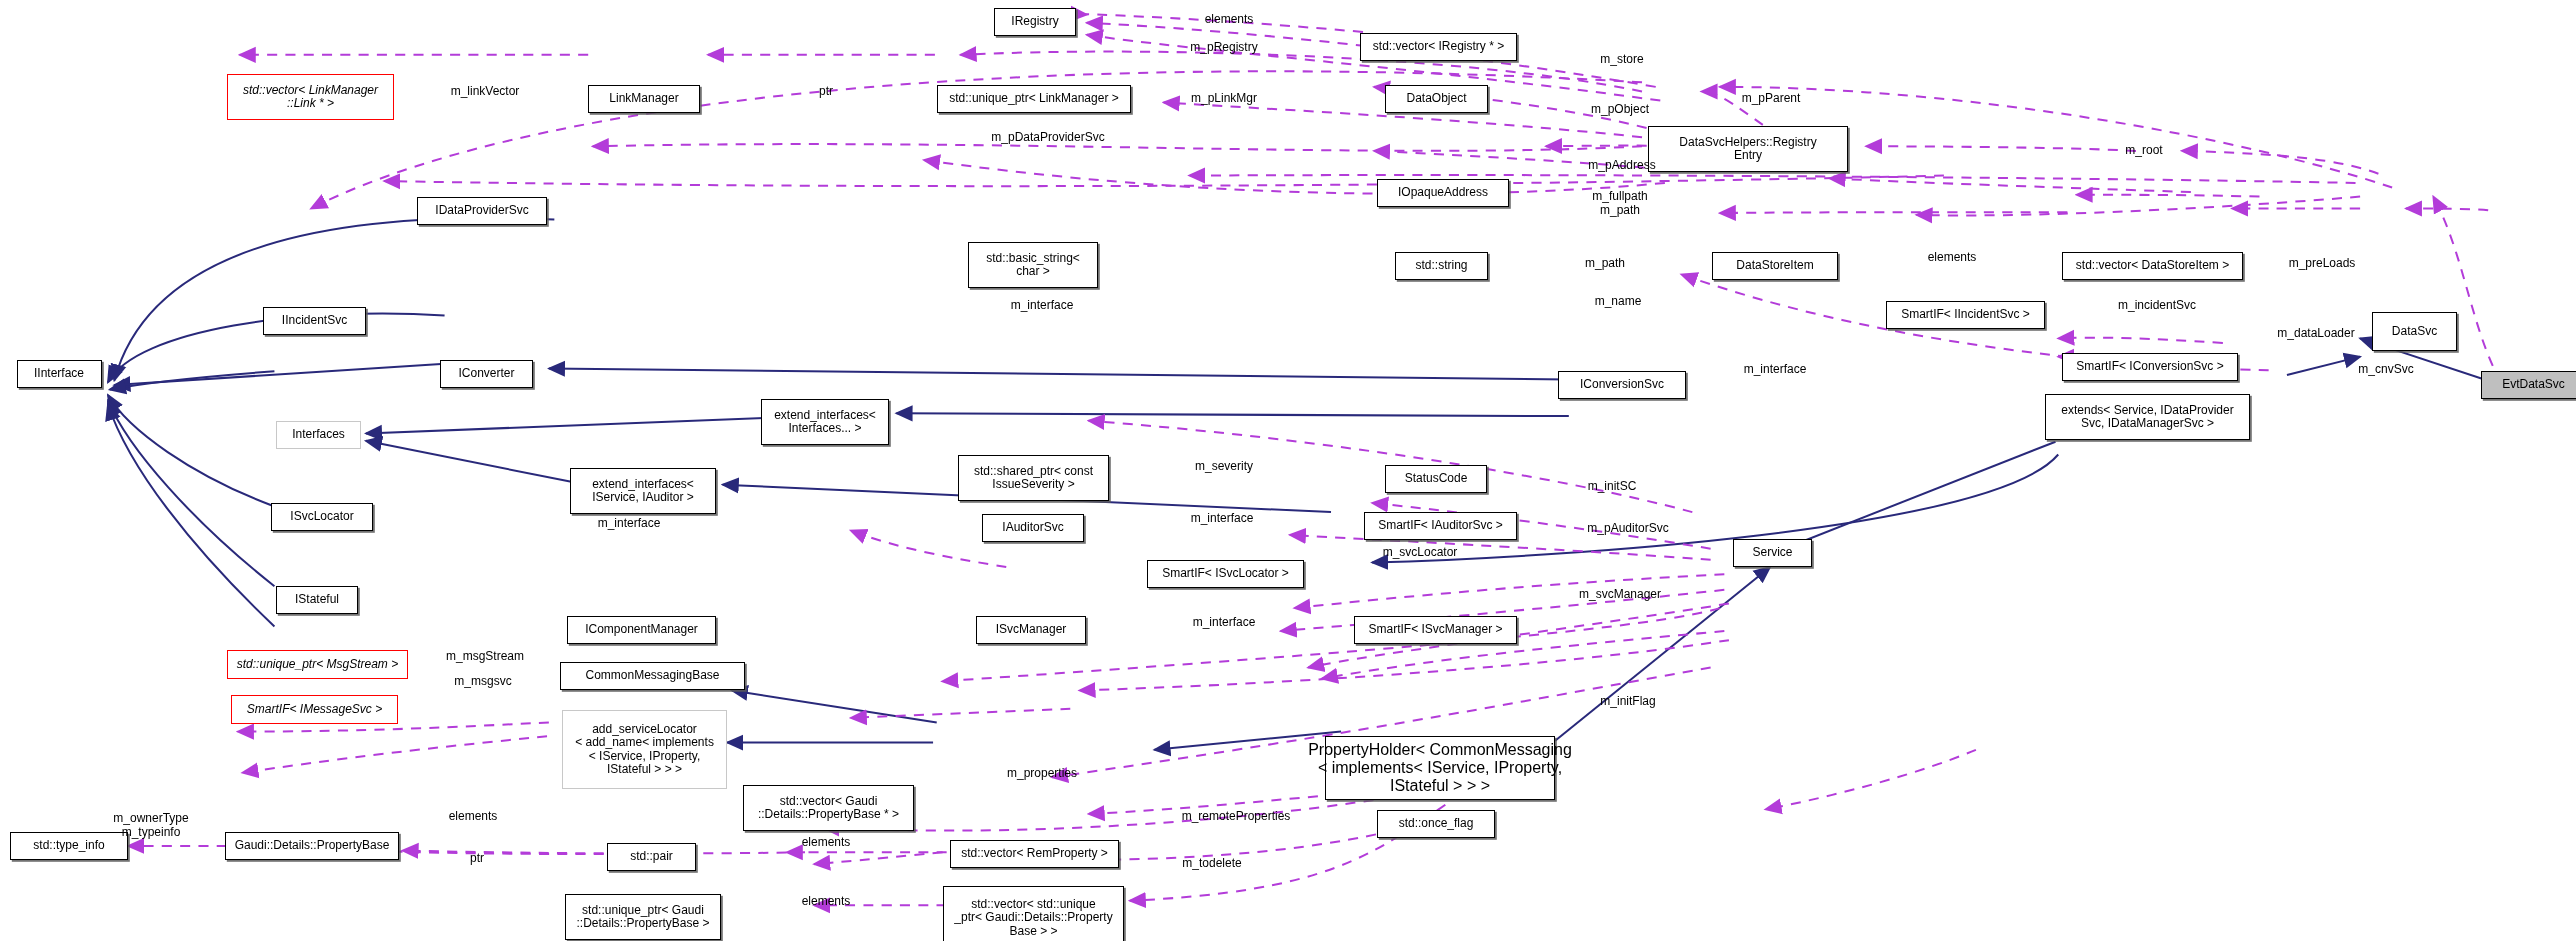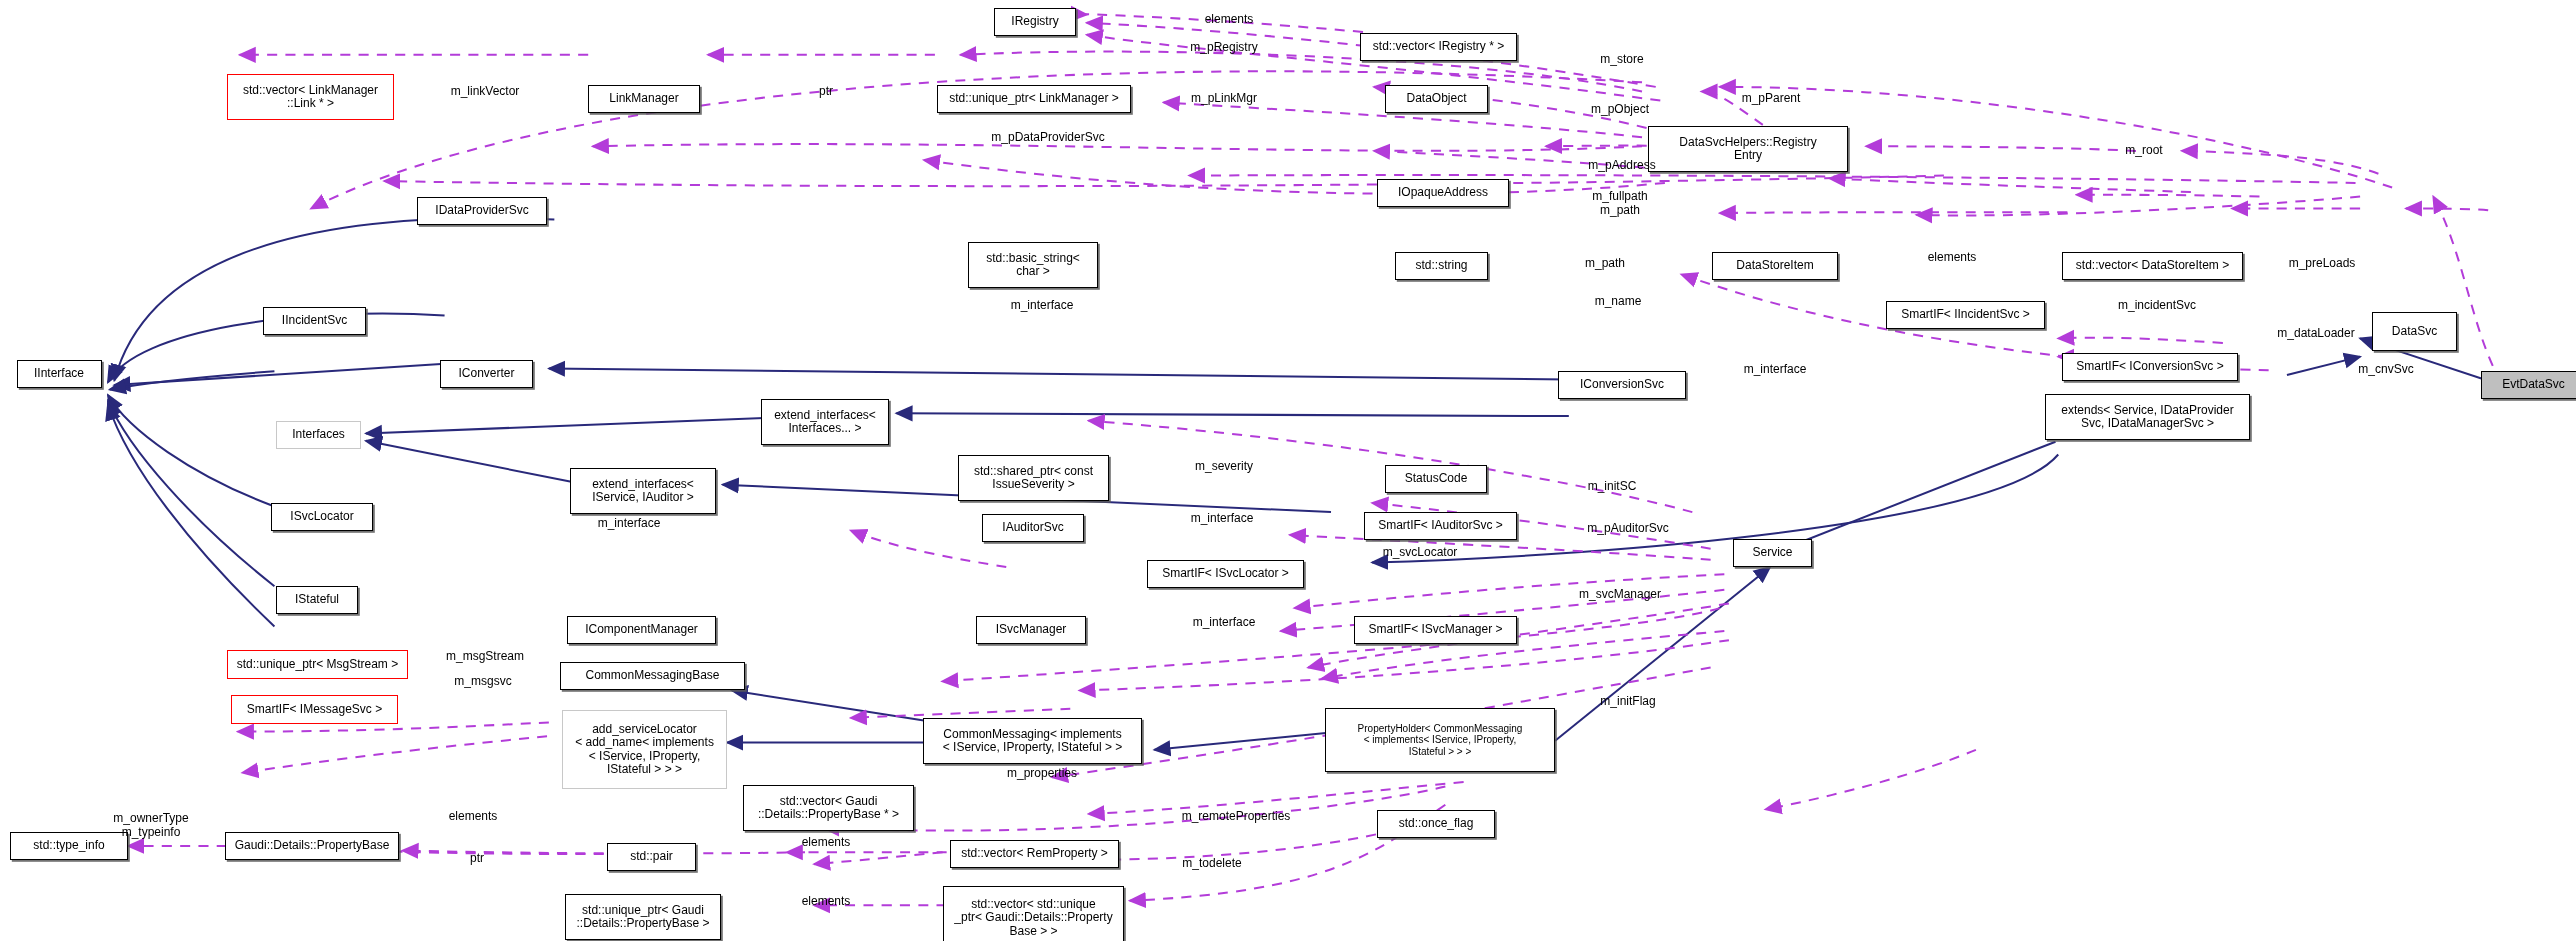--- a/index.html
+++ b/index.html
@@ -3,21 +3,21 @@
 <meta charset="utf-8">
 <style>
   html,body{margin:0;padding:0;background:#ffffff;}
   #canvas{position:relative;width:2576px;height:941px;background:#ffffff;
           font-family:"Liberation Sans","DejaVu Sans",sans-serif;overflow:hidden;}
   svg.edges{position:absolute;left:0;top:0;width:2576px;height:941px;pointer-events:none;}
   .node{position:absolute;box-sizing:border-box;display:flex;align-items:center;
         justify-content:center;text-align:center;background:#ffffff;
         border:0.9px solid #000000;color:#000000;line-height:1.12;
         box-shadow:1.8px 1.8px 0 0 rgba(90,90,90,0.85);white-space:pre;}
-  .node.red{border:1.8px solid #ff0000;box-shadow:none;}
+  .node.red{border:1.8px solid #ff0000;box-shadow:none;font-style:italic;}
   .node.grey{background:#bfbfbf;}
   .node.plain{border:0.9px solid #c8c8c8;box-shadow:none;}
   .elabel{position:absolute;color:#000000;white-space:pre;text-align:center;
           line-height:1.15;transform:translate(-50%,-50%);}
 </style>
 </head>
 <body>
 
 <div id="canvas">
   <svg class="edges" viewBox="0 0 2816 1029" preserveAspectRatio="none">
@@ -162,23 +162,21 @@
     <div class="node" style="left: 567px; top: 616px; width: 149px; height: 28px; font-size: 12px;">IComponentManager</div>
     <div class="node" style="left: 976px; top: 616px; width: 110px; height: 28px; font-size: 12px;">ISvcManager</div>
     <div class="node" style="left: 1354px; top: 616px; width: 163px; height: 28px; font-size: 12px;">SmartIF&lt; ISvcManager &gt;</div>
     <div class="node red" style="left: 227px; top: 650px; width: 181px; height: 29px; font-size: 12px;">std::unique_ptr&lt; MsgStream &gt;</div>
     <div class="node" style="left: 560px; top: 662px; width: 185px; height: 28px; font-size: 12px;">CommonMessagingBase</div>
     <div class="node red" style="left: 231px; top: 695px; width: 167px; height: 29px; font-size: 12px;">SmartIF&lt; IMessageSvc &gt;</div>
     <div class="node plain" style="left: 562px; top: 710px; width: 165px; height: 79px; font-size: 12px;">add_serviceLocator
 &lt; add_name&lt; implements
 &lt; IService, IProperty,
 IStateful &gt; &gt; &gt;</div>
-    <div class="node" style="left: 923px; top: 718px; width: 219px; height: 46px; font-size: 12px;">CommonMessaging&lt; implements
-&lt; IService, IProperty, IStateful &gt; &gt;</div>
-    <div class="node" style="left: 1325px; top: 708px; width: 230px; height: 64px; font-size: 10px;">PropertyHolder&lt; CommonMessaging
+    <div class="node" style="left: 1325px; top: 736px; width: 230px; height: 64px; font-size: 16px;">PropertyHolder&lt; CommonMessaging
 &lt; implements&lt; IService, IProperty,
 IStateful &gt; &gt; &gt;</div>
     <div class="node" style="left: 743px; top: 785px; width: 171px; height: 46px; font-size: 12px;">std::vector&lt; Gaudi
 ::Details::PropertyBase * &gt;</div>
     <div class="node" style="left: 1377px; top: 810px; width: 118px; height: 28px; font-size: 12px;">std::once_flag</div>
     <div class="node" style="left: 10px; top: 832px; width: 118px; height: 28px; font-size: 12px;">std::type_info</div>
     <div class="node" style="left: 225px; top: 832px; width: 174px; height: 28px; font-size: 12px;">Gaudi::Details::PropertyBase</div>
     <div class="node" style="left: 607px; top: 843px; width: 89px; height: 28px; font-size: 12px;">std::pair</div>
     <div class="node" style="left: 950px; top: 840px; width: 169px; height: 28px; font-size: 12px;">std::vector&lt; RemProperty &gt;</div>
     <div class="node" style="left: 565px; top: 894px; width: 156px; height: 46px; font-size: 12px;">std::unique_ptr&lt; Gaudi

